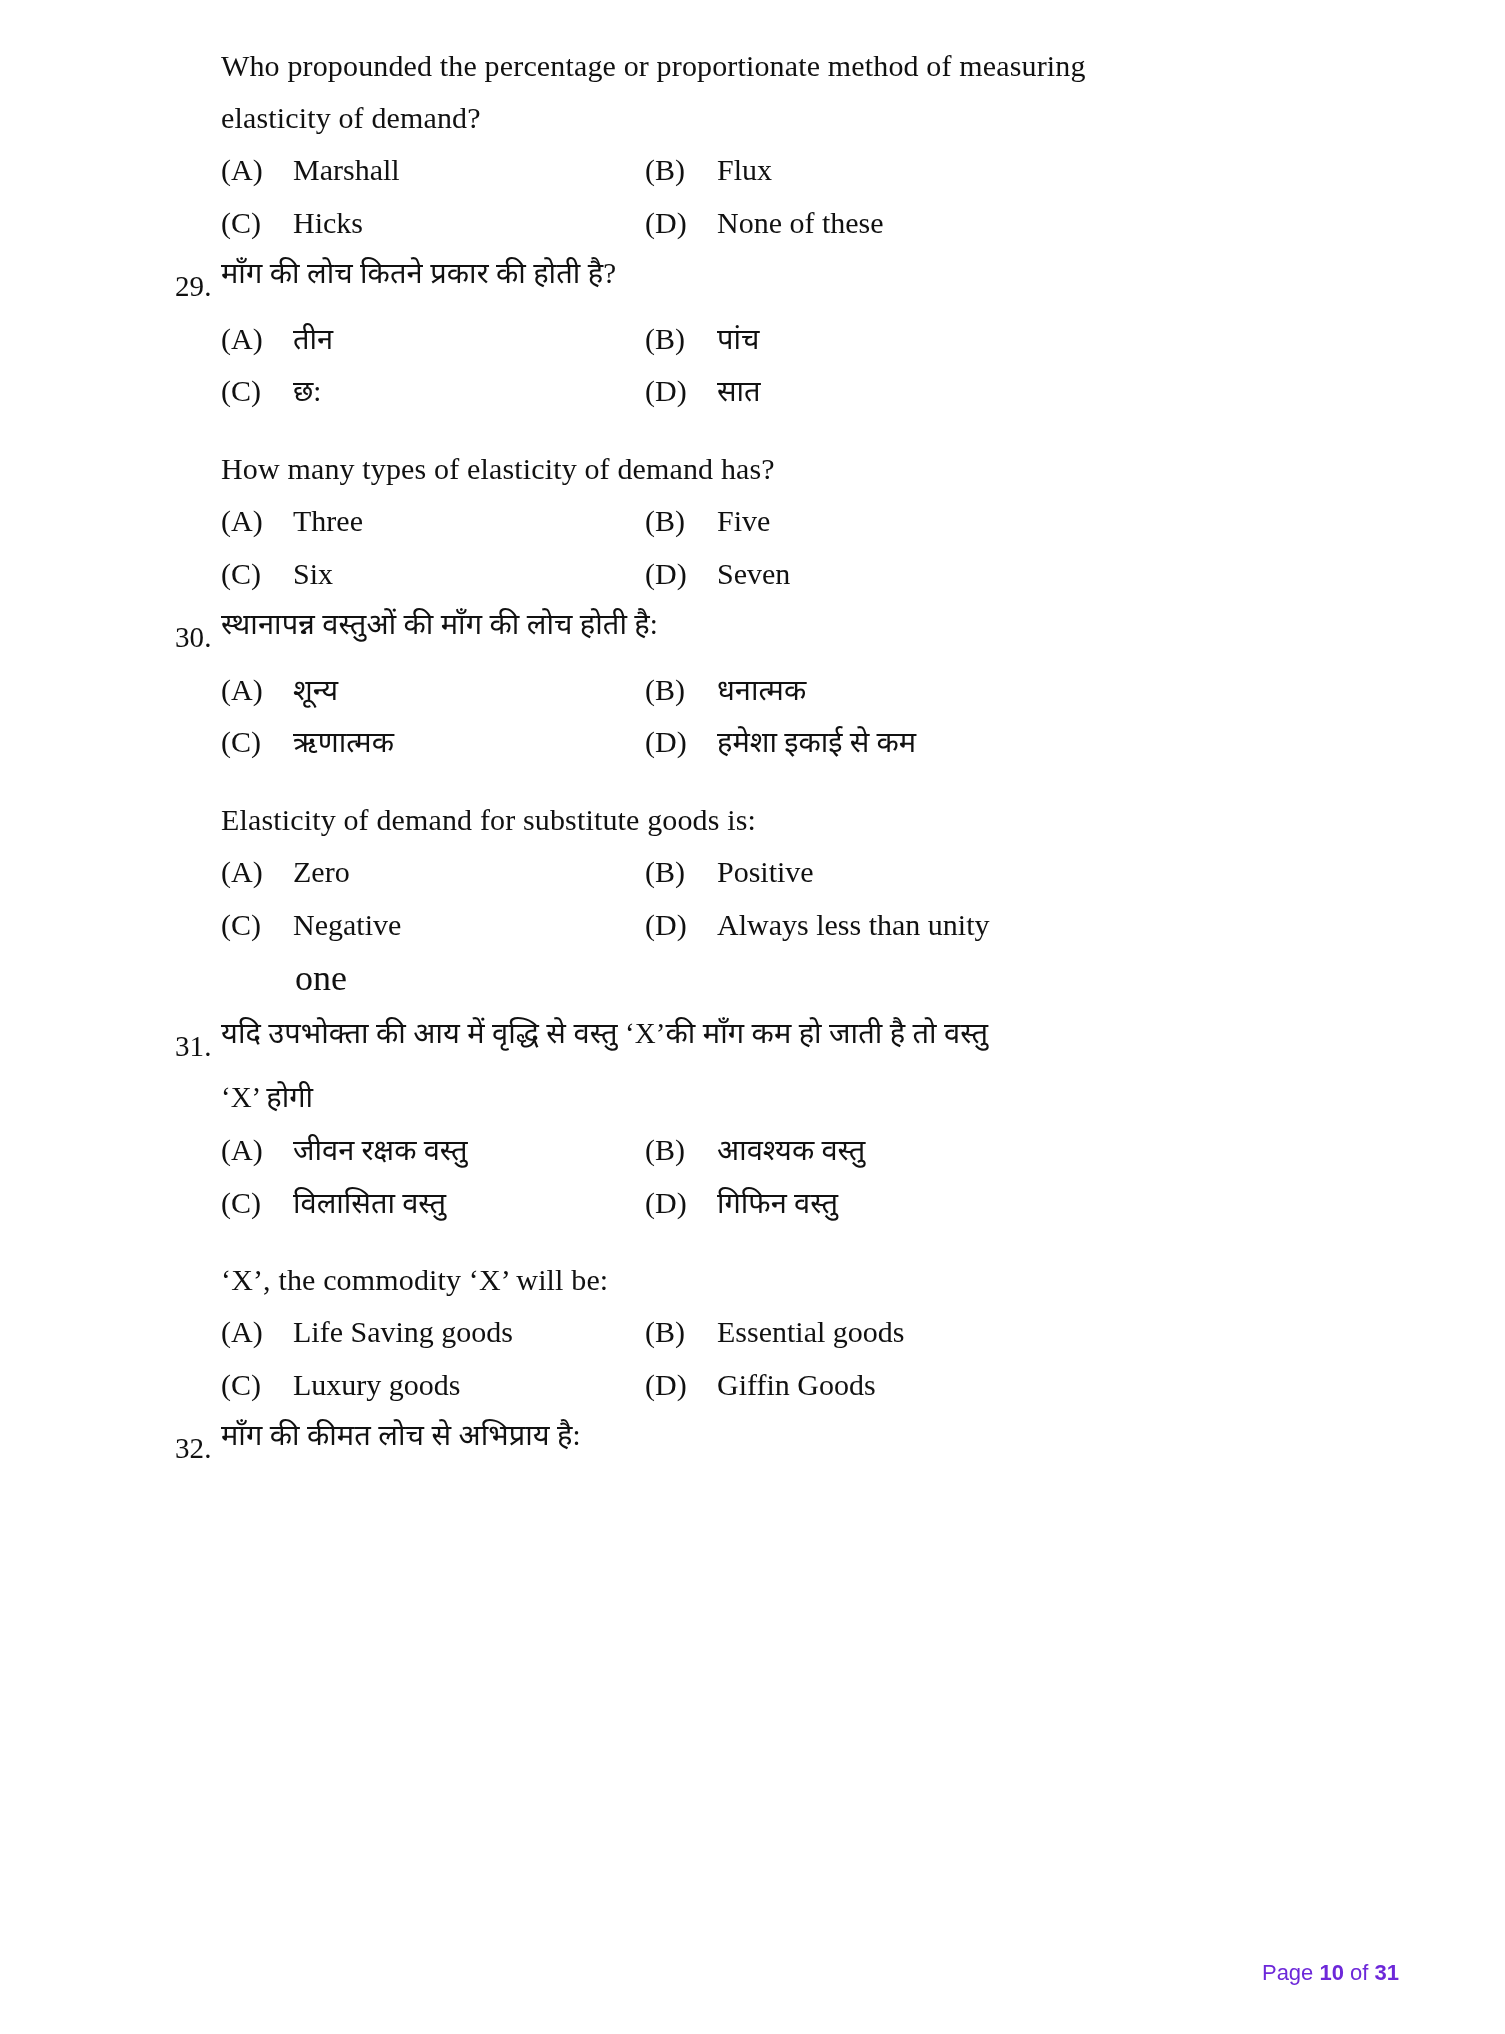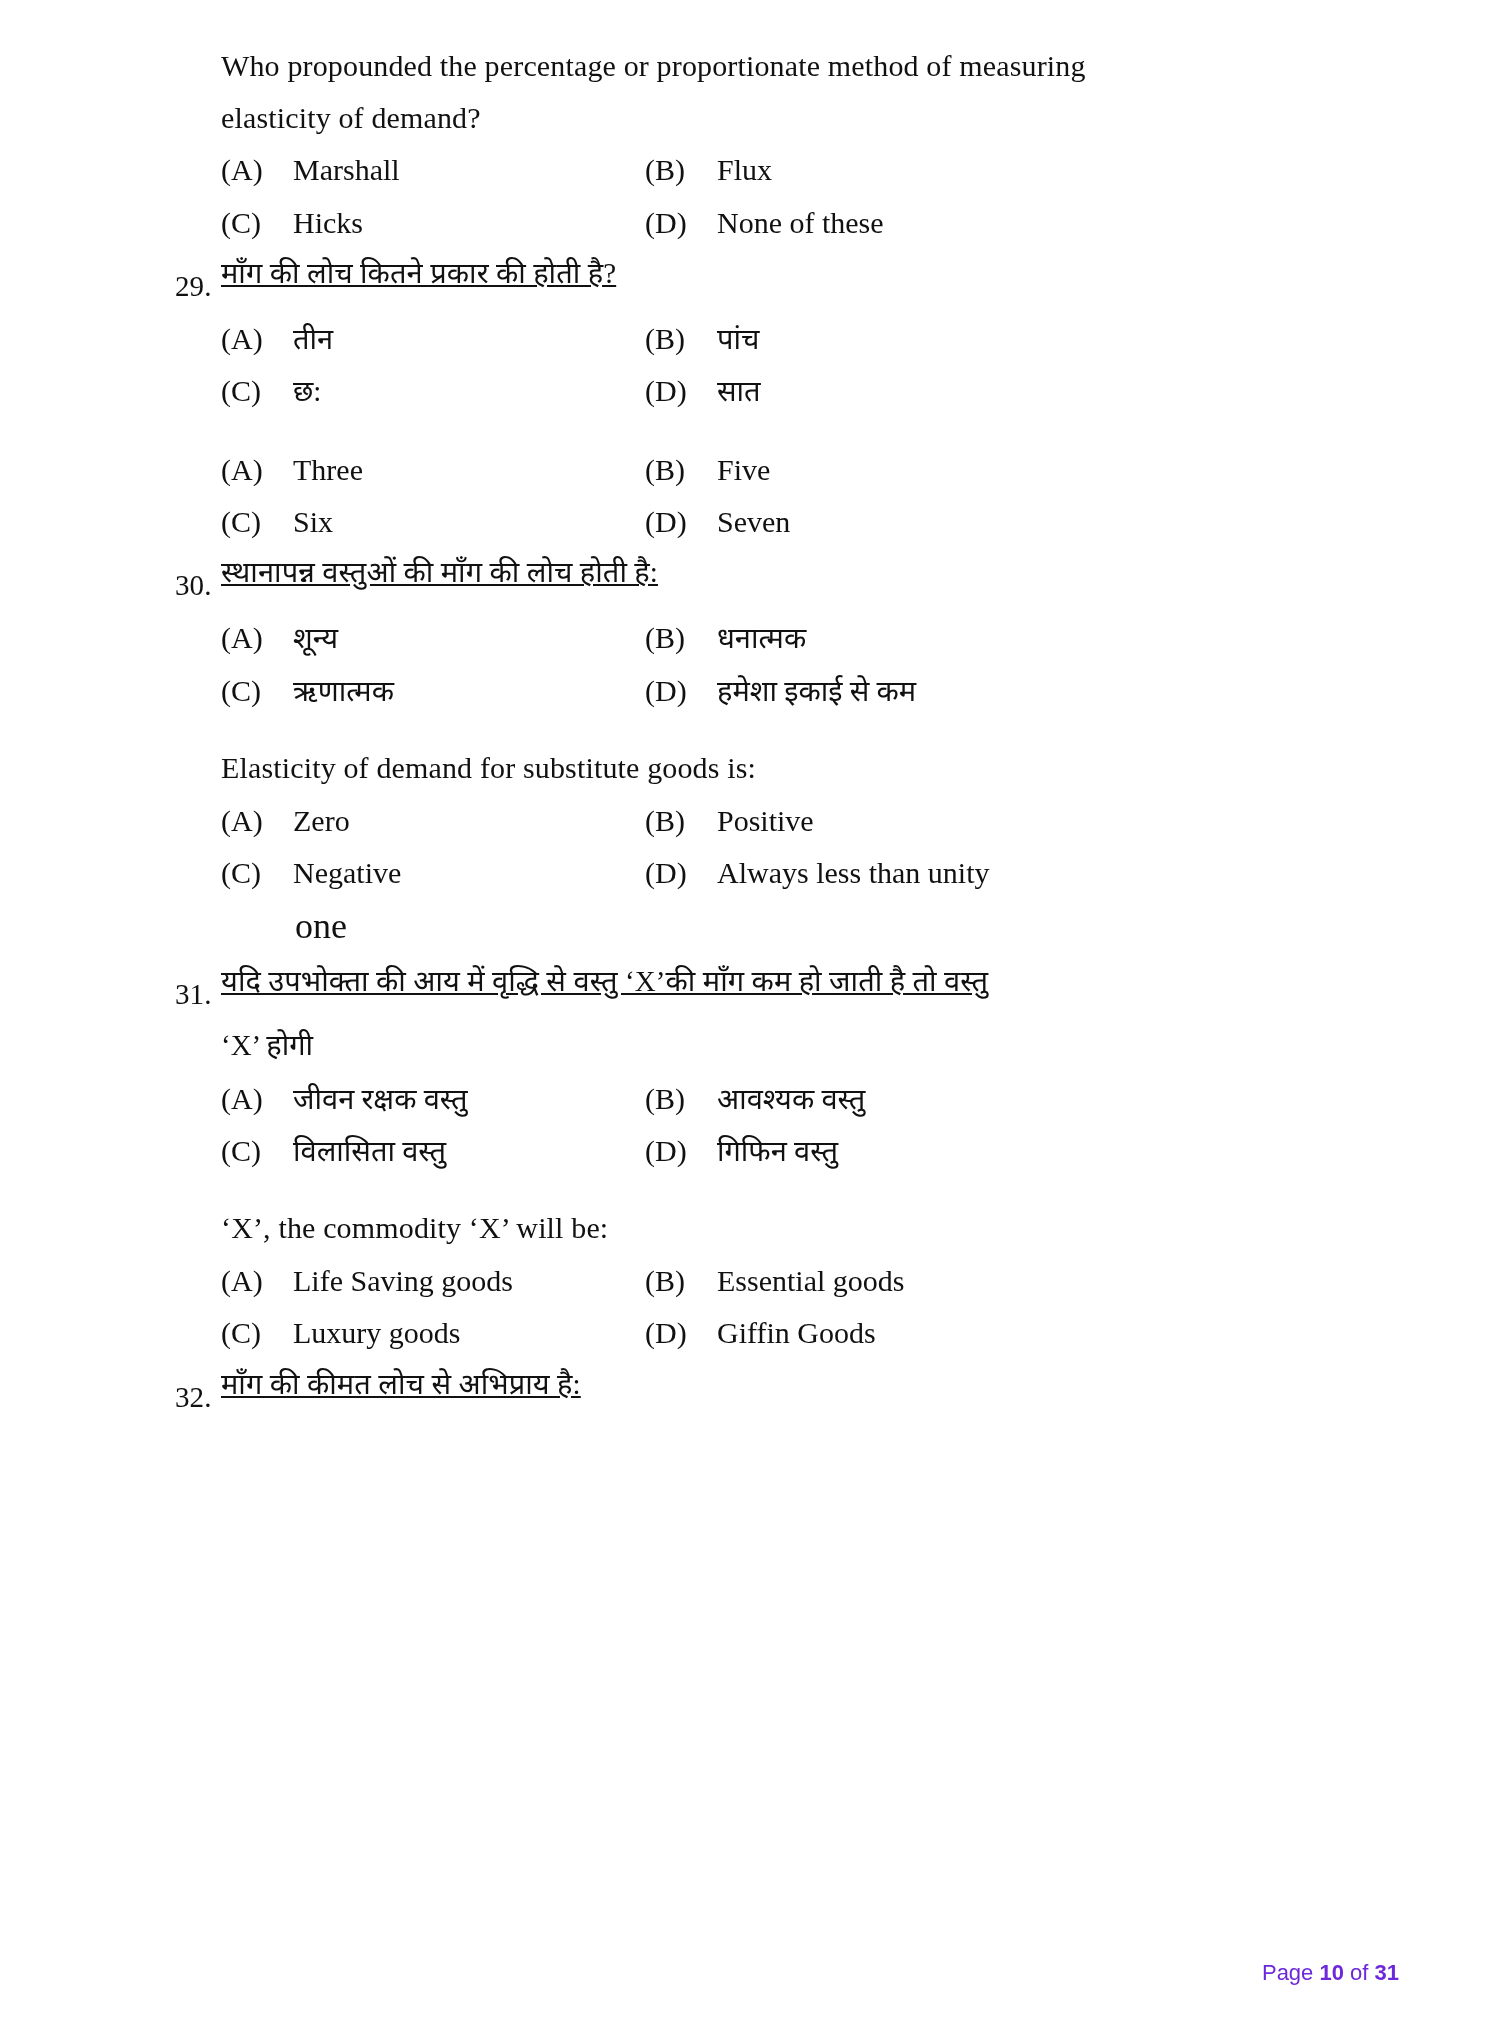--- a/index.html
+++ b/index.html
@@ -43,21 +43,20 @@
     letter-spacing: 0.1px;
   }
   .qnum {
     width: 46px;
     flex: 0 0 46px;
     text-align: left;
     margin-top: 14px;
   }
   .qtext {
     flex: 1 1 auto;
-    text-decoration: underline;
   }
   .indent {
     padding-left: 46px;
   }
 
   .stem-en {
     font-size: 30px;
     line-height: 1.72;
     padding-left: 46px;
     letter-spacing: 0.15px;
@@ -178,20 +177,21 @@
         <div class="opt opt-d opt-hi">
           <span class="opt-letter">(D)</span>
           <span class="opt-label hi">सात</span>
         </div>
       </div>
     </div>
 
     <div class="gap-md"></div>
 
     <div>
+      <div class="stem-en">How many types of elasticity of demand has?</div>
       <div class="opts">
         <div class="opt opt-a">
           <span class="opt-letter">(A)</span>
           <span class="opt-label">Three</span>
         </div>
         <div class="opt opt-b">
           <span class="opt-letter">(B)</span>
           <span class="opt-label">Five</span>
         </div>
       </div>

